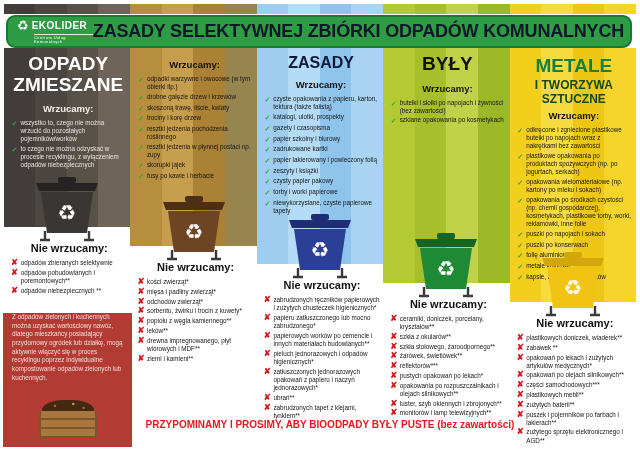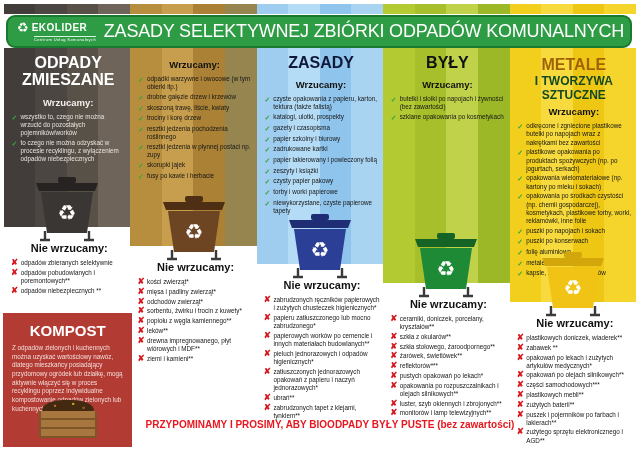--- a/index.html
+++ b/index.html
@@ -12,34 +12,34 @@
 
   
   .header { position:absolute; top:15px; left:6px; width:626px; height:33px; box-sizing:border-box;
             background:var(--green); border:2px solid var(--greenDark); border-radius:9px;
             display:flex; align-items:center; }
   .logo { display:flex; flex-direction:column; margin-left:9px; color:#fff; line-height:1; }
   .logo-row { display:flex; align-items:center; gap:3px; }
   .logo-recycle { font-size:13px; }
   .brand { font-weight:bold; font-size:10px; letter-spacing:.5px; }
   .tagline { font-size:4px; letter-spacing:.4px; margin:2px 0 0 17px; border-top:1px solid #d8f2de; padding-top:1px; }
-  .poster-title { flex:1; text-align:right; color:#ffffff; font-weight:normal; font-size:18px;
+  .poster-title { flex:1; text-align:right; color:#0f172a; font-weight:bold; font-size:18px;
                   letter-spacing:-.2px; white-space:nowrap; padding-right:6px; }
 
   
   .cols { position:absolute; top:48px; left:4px; width:632px; height:404px; display:flex; }
   .col { position:relative; flex:1; }
   .col1 { --bandH:179px; } .col2 { --bandH:198px; } .col3 { --bandH:216px; }
   .col4 { --bandH:235px; } .col5 { --bandH:254px; }
   .band { position:absolute; top:0; left:0; right:0; height:var(--bandH); }
   .inner { position:relative; padding:3px 5px 0 7px; }
-  .coltitle { margin:3px 0 0; text-align:center; font-weight:bold; font-size:16px; line-height:1.08; color:#111; }
+  .coltitle { margin:3px 0 0; text-align:center; font-weight:bold; font-size:19px; line-height:1.08; color:#111; }
   .col1 .coltitle { color:#fff; }
   .col3 .coltitle { color:#10183a; font-size:16px; }
-  .col5 .coltitle { color:#a16207; margin-top:5px; }
+  .col5 .coltitle { color:#15803d; margin-top:5px; }
   .subtitle { text-align:center; font-weight:bold; font-size:12px; color:#14491f; margin-top:1px; }
   .accept-h { margin:8px 0 5px; text-align:center; font-weight:bold; font-size:9.5px; color:#111; }
   .col1 .accept-h { color:#f2efec; }
   .col5 .accept-h { margin-top:4px; }
   .list { font-size:6.3px; line-height:1.3; color:#161616; text-align:left; }
   .col1 .inner .list { color:#e7e3df; }
   .li { display:flex; gap:2.5px; margin-bottom:1.6px; }
   .mk { flex:0 0 7px; text-align:center; }
   .mk.check { color:var(--checkGreen); font-size:7px; font-weight:bold; }
   .mk.x { color:var(--xRed); font-size:8.5px; font-weight:900; line-height:.9; }
@@ -132,21 +132,20 @@
               <span class="mk x">✘</span>
               <span class="tx">odpadów pobudowlanych i poremontowych**</span>
             </div>
             <div class="li">
               <span class="mk x">✘</span>
               <span class="tx">odpadów niebezpiecznych **</span>
             </div>
           </div>
       </div>
       <div class="kompost">
-        <h2 class="kompost-title">KOMPOST</h2>
         <p class="kompost-text">Z odpadów zielonych i kuchennych można uzyskać wartościowy nawóz, dlatego mieszkańcy posiadający przydomowy ogródek lub działkę, mogą aktywnie włączyć się w proces recyklingu poprzez indywidualne kompostowanie odpadów zielonych lub kuchennych.</p>
         <div class="compost">
           <div class="pile"></div>
           <div class="crate">
             <div class="plank"></div>
               <div class="plank"></div>
               <div class="plank"></div>
           </div>
         </div>
       </div>

